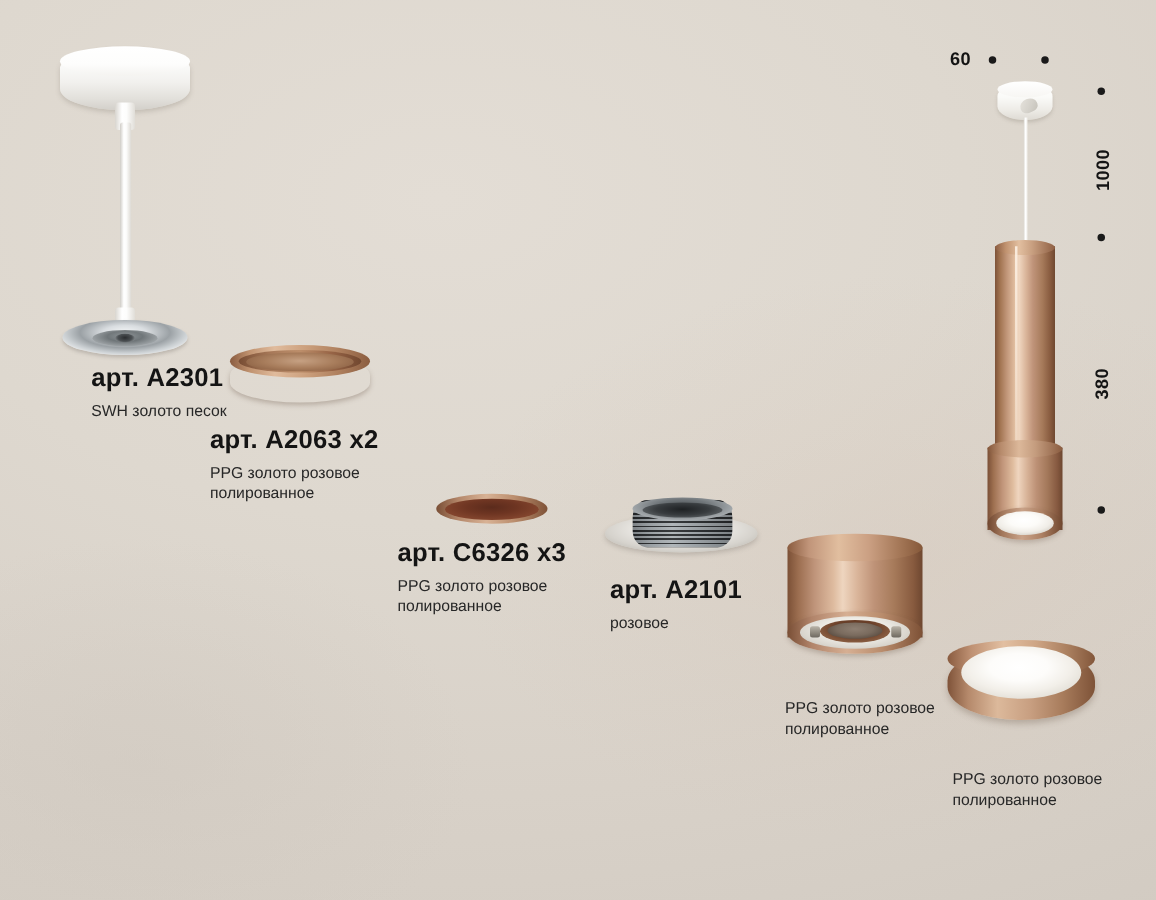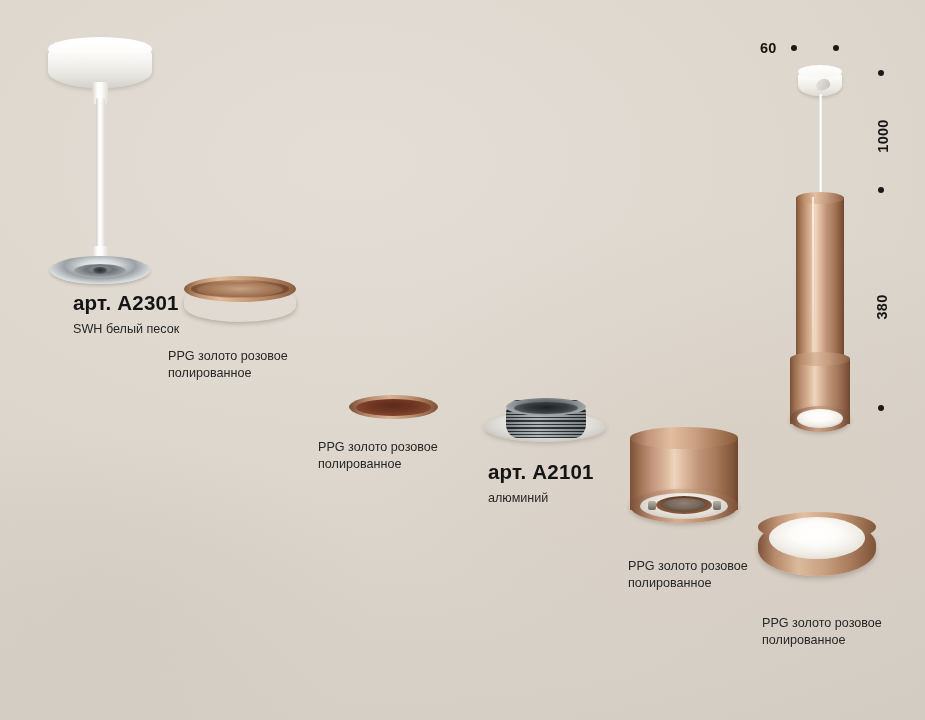--- a/index.html
+++ b/index.html
@@ -334,52 +334,54 @@
     <div id="a2301-cup-top"></div>
     <div id="a2301-neck"></div>
     <div id="a2301-rod"></div>
     <div id="a2301-neck2"></div>
     <div id="a2301-disc"></div>
     <div id="a2301-disc-inner"></div>
     <div id="a2301-disc-dot"></div>
   </div>
   <div class="label" style="left:28px; top:292px;margin-left:45px;">
     <div class="art">арт. A2301</div>
-    <div class="finish">SWH белый песок</div>
+    <div class="finish">SWH золото песок</div>
   </div>
 
   <div id="part-a2063">
     <div id="a2063-body"></div>
     <div id="a2063-top-ellipse"></div>
     <div id="a2063-groove"></div>
     <div id="a2063-inner"></div>
   </div>
   <div class="label" style="left:168px; top:341px;">
+    <div class="art">арт. A2063 x2</div>
     <div class="finish">PPG золото розовое полированное</div>
   </div>
 
   <div id="part-c6326">
     <div id="c6326-body"></div>
     <div id="c6326-top"></div>
     <div id="c6326-bottom-ring"></div>
     <div id="c6326-cavity"></div>
   </div>
   <div class="label" style="left:318px; top:432px;">
+    <div class="art">арт. C6326 x3</div>
     <div class="finish">PPG золото розовое полированное</div>
   </div>
 
   <div id="part-a2101">
     <div id="a2101-flange"></div>
     <div id="a2101-thread"></div>
     <div id="a2101-thread-top"></div>
     <div id="a2101-thread-hole"></div>
   </div>
   <div class="label" style="left:488px; top:461px;">
     <div class="art">арт. A2101</div>
-    <div class="finish">алюминий</div>
+    <div class="finish">розовое</div>
   </div>
 
   <div id="part-c8122">
     <div id="c8122-body"></div>
     <div id="c8122-top"></div>
     <div id="c8122-bottom-ring"></div>
     <div id="c8122-plate"></div>
     <div id="c8122-hole"></div>
     <div id="c8122-hole2"></div>
     <div class="c8122-screw" style="left:18px; top:74px;"></div>

